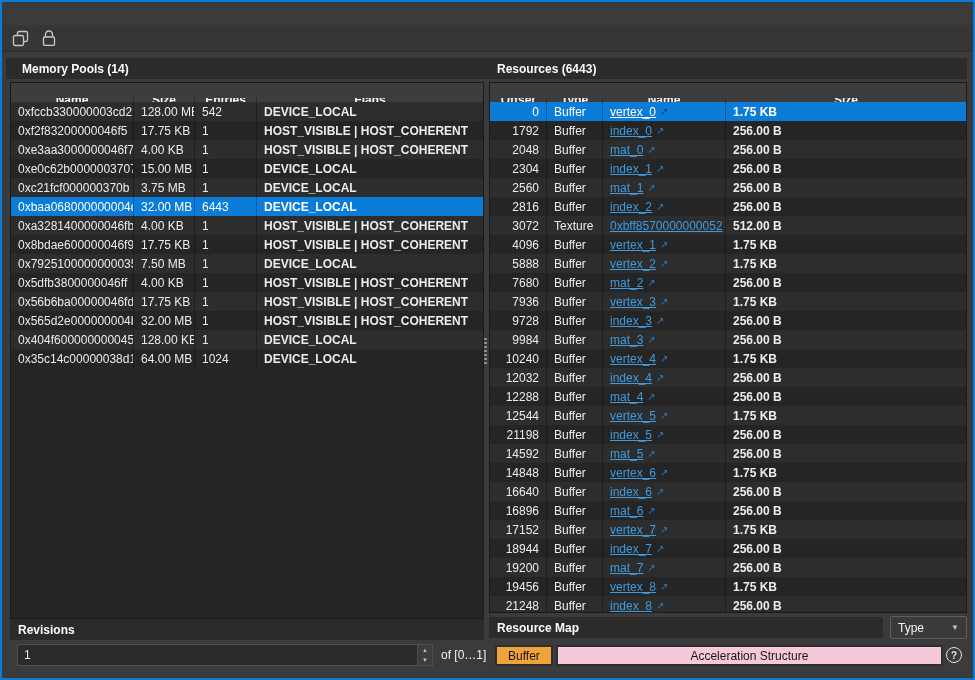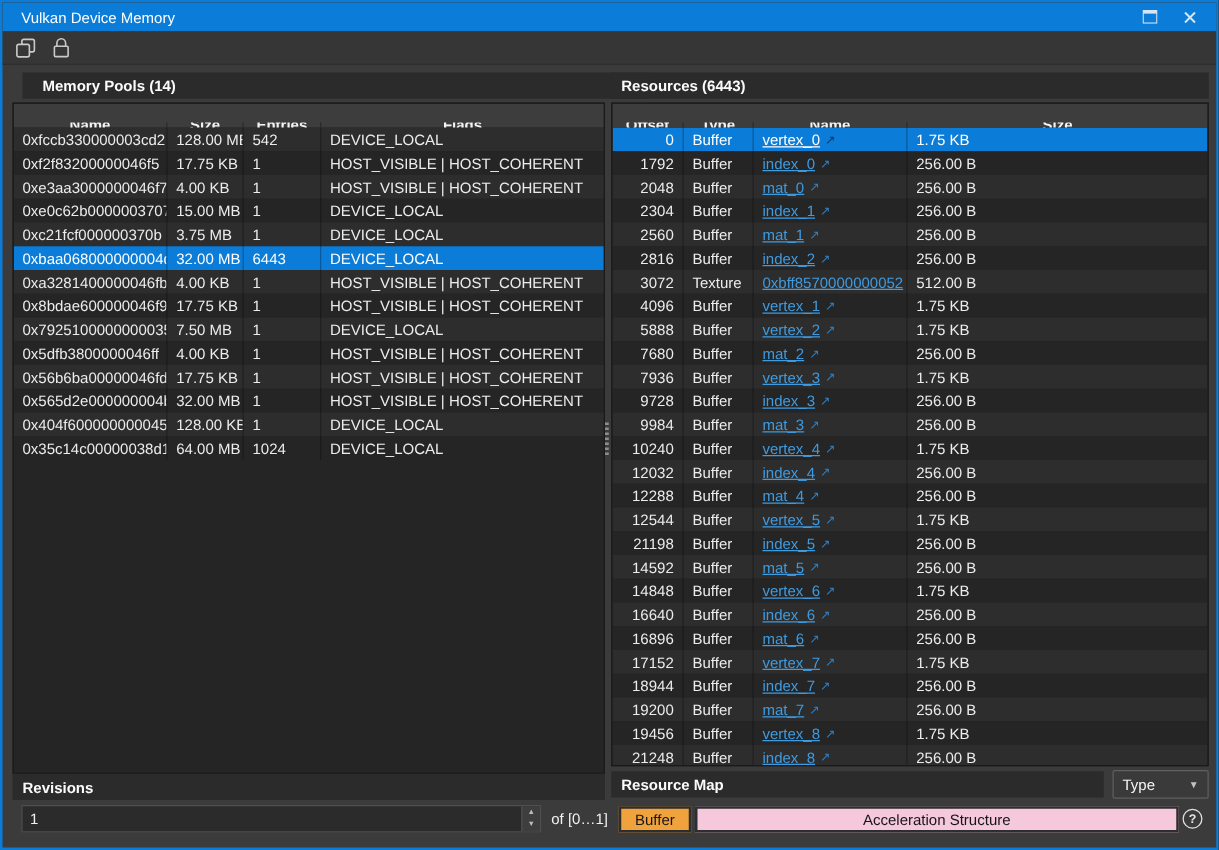--- a/index.html
+++ b/index.html
@@ -25,21 +25,21 @@
   .tcols{flex:1;display:flex;flex-direction:column;min-width:0;}
   .thead{display:grid;height:19px;background:#3d3d3d;color:#f5f5f5;font-weight:bold;flex:0 0 19px;}
   .th{position:relative;display:flex;align-items:center;justify-content:center;border-right:1px solid #2a2a2a;overflow:hidden;margin-top:15px;}
   .th:last-child{border-right:none;}
   .sort{position:absolute;right:5px;top:6px;font-size:7px;color:#9f9f9f;line-height:1;}
   .row{display:grid;height:19px;flex:0 0 19px;color:#ececec;}
   .row.lt{background:#2d2d2d;}
   .row.dk{background:#252525;}
   .row.selected{background:#0b7cd7;color:#fff;}
   .cell{display:flex;align-items:center;padding:0 7px;white-space:nowrap;overflow:hidden;border-right:1px solid rgba(0,0,0,0.28);}
-  .cell:last-child{border-right:none;}
+  .cell:last-child{border-right:none;font-weight:bold;}
   .cell.r{justify-content:flex-end;}
   .mp-grid{grid-template-columns:123px 61px 62px 1fr;}
   .rs-grid{grid-template-columns:57px 56px 123px 1fr;}
   .lnk{color:#3f9be0;text-decoration:underline;cursor:pointer;}
   .goto-arrow{color:#2f7fc4;margin-left:4px;font-size:10px;text-decoration:none;}
   .row.selected .lnk{color:#ffffff;}
   .row.selected .goto-arrow{color:#0a3a68;}
 
   
   .vscroll{flex:0 0 15px;background:#2e2e2e;border-left:1px solid #222;display:flex;flex-direction:column;}
@@ -63,53 +63,37 @@
   .dd-arrow{margin-left:auto;font-size:8px;color:#c3c3c3;}
   .map-bar{position:absolute;display:flex;gap:3px;}
   .seg{height:100%;display:flex;align-items:center;justify-content:center;color:#161616;border:2px solid #2e2e2e;overflow:hidden;white-space:nowrap;cursor:pointer;}
   .help{position:absolute;width:16px;height:16px;border:1.5px solid #e3e3e3;border-radius:50%;color:#e3e3e3;display:flex;align-items:center;justify-content:center;font-size:10px;font-weight:bold;}
 </style>
 </head>
 <body>
 
 <div class="window">
 
-  <div class="titlebar">
-    <span class="title">Vulkan Device Memory</span>
-    <span class="tb-controls">
-      <span class="tb-btn">
-        <svg width="12" height="11" viewBox="0 0 12 11">
-            <rect x="0.5" y="0.5" width="11" height="10" fill="none" stroke="#d6e6f5"></rect>
-            <rect x="0.5" y="0.5" width="11" height="2.4" fill="#d6e6f5" stroke="none"></rect>
-          </svg>
-      </span>
-      <span class="tb-btn">
-        <svg width="10" height="10" viewBox="0 0 10 10">
-            <path d="M1 1 L9 9 M9 1 L1 9" stroke="#d6e6f5" stroke-width="1.6"></path>
-          </svg>
-      </span>
-    </span>
-  </div>
 
   <div class="toolbar">
     <span class="tool-icon">
       <svg width="17" height="17" viewBox="0 0 17 17">
           <rect x="5.5" y="1.5" width="10" height="10" rx="1.5" fill="none" stroke="#c9c9c9" stroke-width="1.3"></rect>
           <rect x="1.5" y="5.5" width="10" height="10" rx="1.5" fill="#363636" stroke="#c9c9c9" stroke-width="1.3"></rect>
         </svg>
     </span>
     <span class="tool-icon">
       <svg width="16" height="17" viewBox="0 0 16 17">
           <path d="M4.5 7 V4.6 a3.5 3.6 0 0 1 7 0 V7" fill="none" stroke="#c9c9c9" stroke-width="1.3"></path>
           <rect x="2.5" y="7" width="11" height="8.3" rx="1" fill="none" stroke="#c9c9c9" stroke-width="1.3"></rect>
         </svg>
     </span>
   </div>
 
-  <div class="sec-header" style="top:56px;left:16px;width:502px;padding-left:16px;">
+  <div class="sec-header" style="top:56px;left:4px;width:502px;padding-left:16px;">
     <span>Memory Pools (14)</span>
   </div>
 
   <div class="table" style="top:80px;left:8px;width:474px;height:537px;">
     <div class="tcols">
       <div class="thead mp-grid">
         <span class="th">
             <span>Name</span>
             <span class="sort">▼</span>
           </span>

